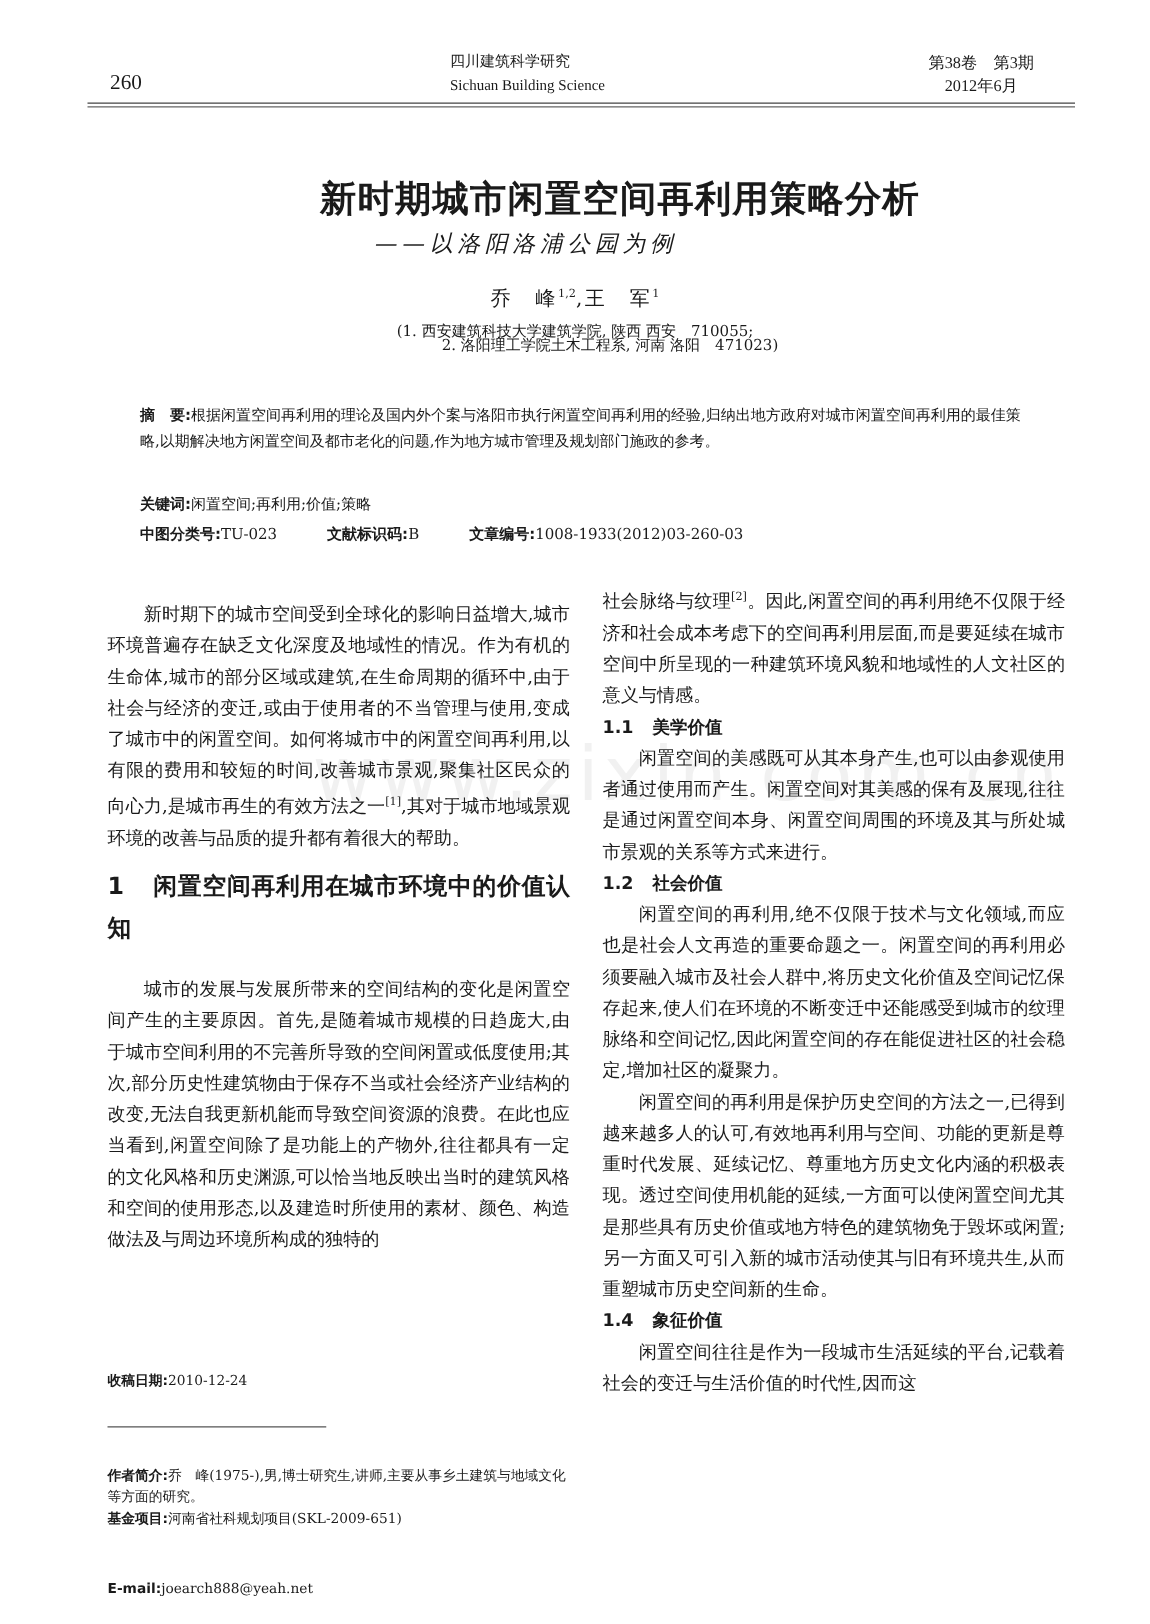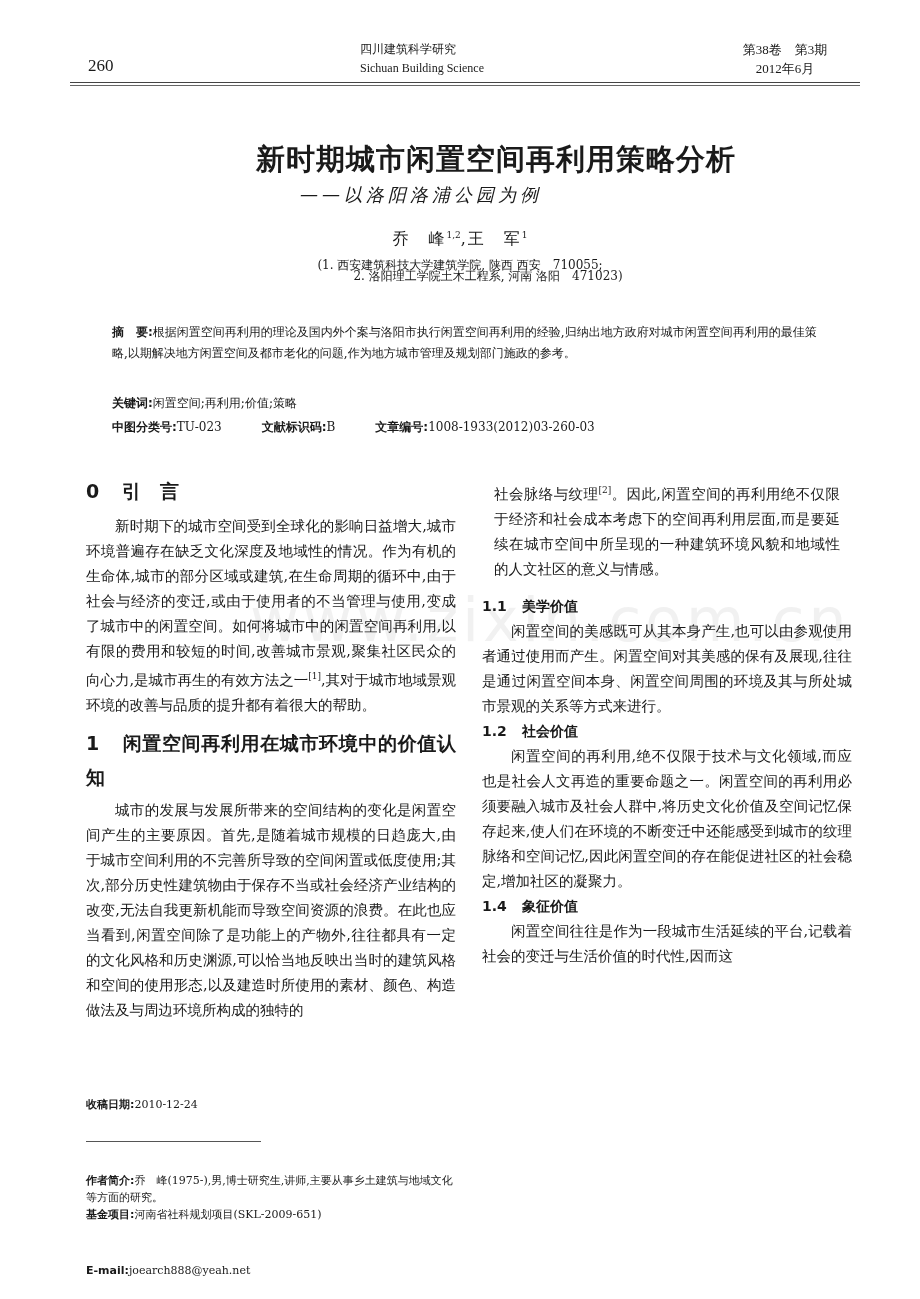--- a/index.html
+++ b/index.html
@@ -75,32 +75,32 @@
   <b>摘　要:</b><span>根据闲置空间再利用的理论及国内外个案与洛阳市执行闲置空间再利用的经验,归纳出地方政府对城市闲置空间再利用的最佳策略,以期解决地方闲置空间及都市老化的问题,作为地方城市管理及规划部门施政的参考。</span>
 </div>
 <div class="abs meta kw">
   <b>关键词:</b><span>闲置空间;再利用;价值;策略</span>
 </div>
 <div class="abs meta cls">
   <b>中图分类号:</b><span>TU-023</span><span class="gap"></span><b>文献标识码:</b><span>B</span><span class="gap"></span><b>文章编号:</b><span>1008-1933(2012)03-260-03</span>
 </div>
 
 <div class="abs col col-left" style="top:474px;">
-  <h2 class="h1"><span class="num">0</span><span>引　言</span></h2>
   <p class="para" style="margin-top:6px;"><span>新时期下的城市空间受到全球化的影响日益增大,城市环境普遍存在缺乏文化深度及地域性的情况。作为有机的生命体,城市的部分区域或建筑,在生命周期的循环中,由于社会与经济的变迁,或由于使用者的不当管理与使用,变成了城市中的闲置空间。如何将城市中的闲置空间再利用,以有限的费用和较短的时间,改善城市景观,聚集社区民众的向心力,是城市再生的有效方法之一</span><sup class="ref">[1]</sup><span>,其对于城市地域景观环境的改善与品质的提升都有着很大的帮助。</span></p>
   <h2 class="h1" style="margin-top:8px;"><span class="num">1</span><span>闲置空间再利用在城市环境中的价值认知</span></h2>
-  <p class="para" style="margin-top:4px;">城市的发展与发展所带来的空间结构的变化是闲置空间产生的主要原因。首先,是随着城市规模的日趋庞大,由于城市空间利用的不完善所导致的空间闲置或低度使用;其次,部分历史性建筑物由于保存不当或社会经济产业结构的改变,无法自我更新机能而导致空间资源的浪费。在此也应当看到,闲置空间除了是功能上的产物外,往往都具有一定的文化风格和历史渊源,可以恰当地反映出当时的建筑风格和空间的使用形态,以及建造时所使用的素材、颜色、构造做法及与周边环境所构成的独特的</p>
+  <p class="para" style="margin-top:20px;">城市的发展与发展所带来的空间结构的变化是闲置空间产生的主要原因。首先,是随着城市规模的日趋庞大,由于城市空间利用的不完善所导致的空间闲置或低度使用;其次,部分历史性建筑物由于保存不当或社会经济产业结构的改变,无法自我更新机能而导致空间资源的浪费。在此也应当看到,闲置空间除了是功能上的产物外,往往都具有一定的文化风格和历史渊源,可以恰当地反映出当时的建筑风格和空间的使用形态,以及建造时所使用的素材、颜色、构造做法及与周边环境所构成的独特的</p>
 </div>
 
 <div class="abs col col-right" style="top:466px;">
-  <p style="margin:12px;"><span>社会脉络与纹理</span><sup class="ref">[2]</sup><span>。因此,闲置空间的再利用绝不仅限于经济和社会成本考虑下的空间再利用层面,而是要延续在城市空间中所呈现的一种建筑环境风貌和地域性的人文社区的意义与情感。</span></p>
+  <p style="margin:0;"><span>社会脉络与纹理</span><sup class="ref">[2]</sup><span>。因此,闲置空间的再利用绝不仅限于经济和社会成本考虑下的空间再利用层面,而是要延续在城市空间中所呈现的一种建筑环境风貌和地域性的人文社区的意义与情感。</span></p>
   <h3 class="h2"><span class="num">1.1</span><span>美学价值</span></h3>
   <p class="para">闲置空间的美感既可从其本身产生,也可以由参观使用者通过使用而产生。闲置空间对其美感的保有及展现,往往是通过闲置空间本身、闲置空间周围的环境及其与所处城市景观的关系等方式来进行。</p>
   <h3 class="h2"><span class="num">1.2</span><span>社会价值</span></h3>
   <p class="para">闲置空间的再利用,绝不仅限于技术与文化领域,而应也是社会人文再造的重要命题之一。闲置空间的再利用必须要融入城市及社会人群中,将历史文化价值及空间记忆保存起来,使人们在环境的不断变迁中还能感受到城市的纹理脉络和空间记忆,因此闲置空间的存在能促进社区的社会稳定,增加社区的凝聚力。</p>
+  <p class="para">闲置空间的再利用是保护历史空间的方法之一,已得到越来越多人的认可,有效地再利用与空间、功能的更新是尊重时代发展、延续记忆、尊重地方历史文化内涵的积极表现。透过空间使用机能的延续,一方面可以使闲置空间尤其是那些具有历史价值或地方特色的建筑物免于毁坏或闲置;另一方面又可引入新的城市活动使其与旧有环境共生,从而重塑城市历史空间新的生命。</p>
   <h3 class="h2"><span class="num">1.4</span><span>象征价值</span></h3>
   <p class="para">闲置空间往往是作为一段城市生活延续的平台,记载着社会的变迁与生活价值的时代性,因而这</p>
 </div>
 
 <div class="abs fn-rule"></div>
 <div class="abs fn" style="top:1096px;">
   <b>收稿日期:</b><span>2010-12-24</span>
 </div>
 <div class="abs fn" style="top:1172px;">
   <b>作者简介:</b><span>乔　峰(1975-),男,博士研究生,讲师,主要从事乡土建筑与地域文化等方面的研究。</span>

